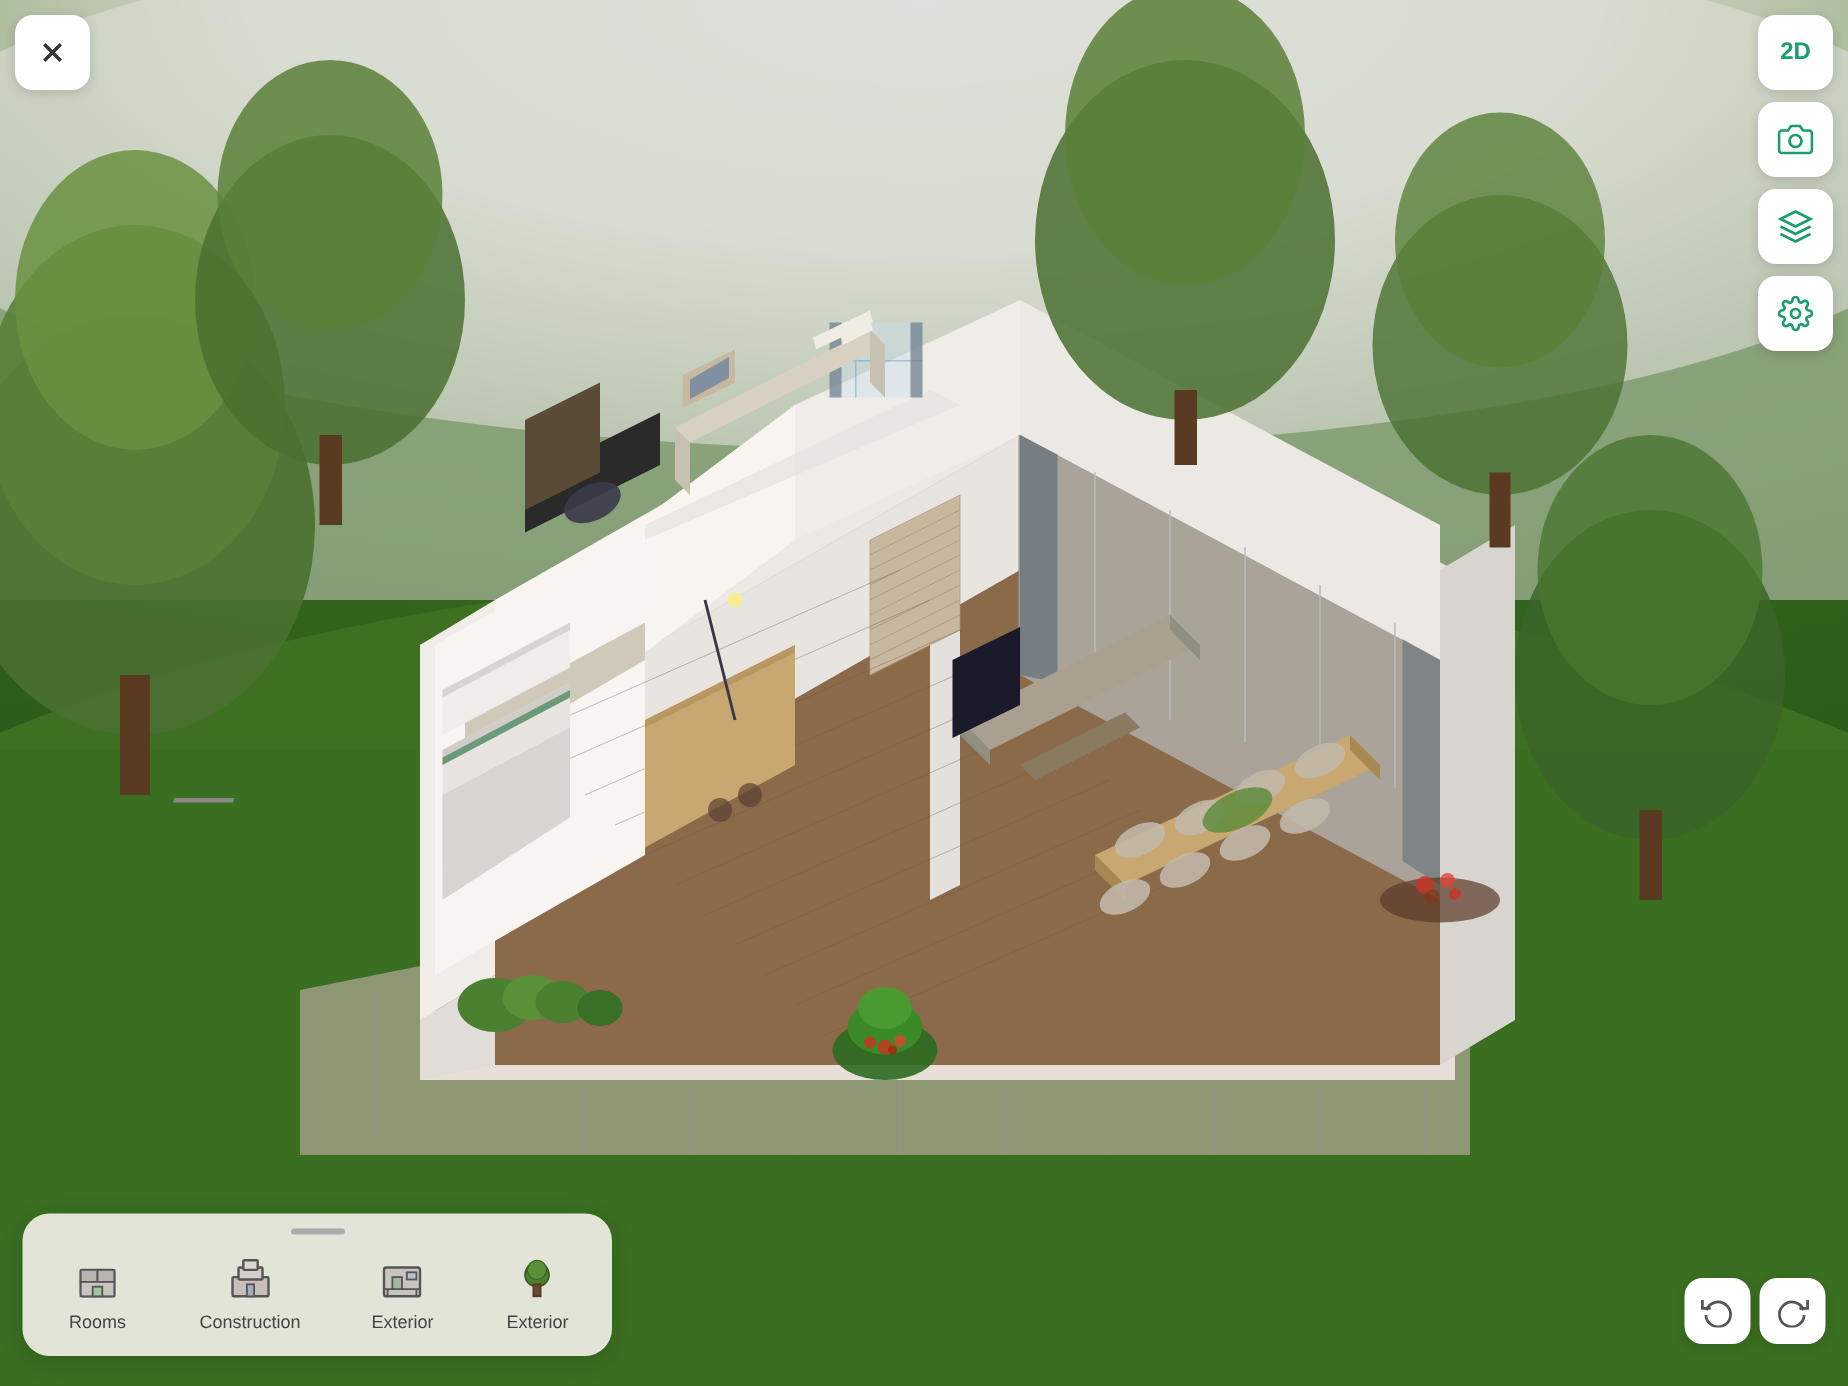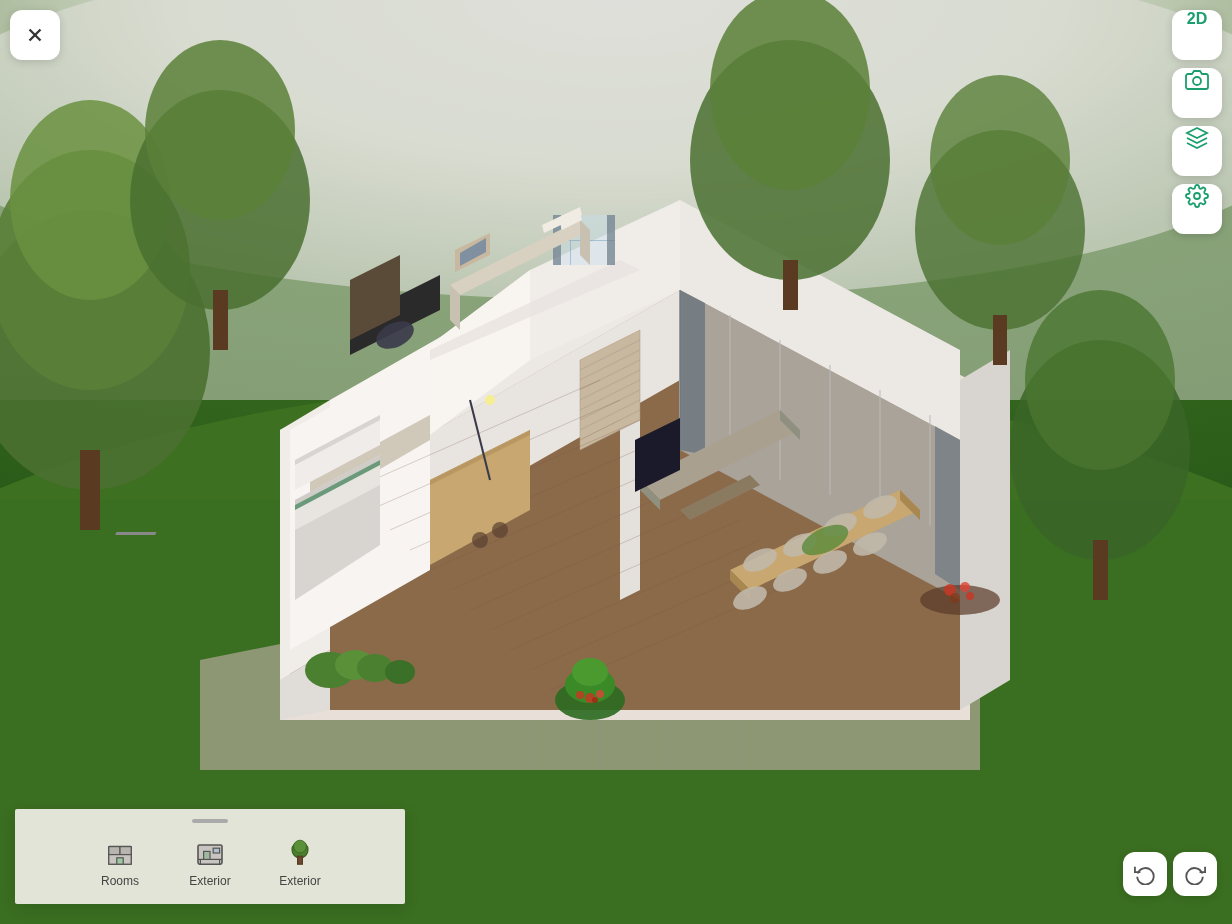--- a/index.html
+++ b/index.html
@@ -55,42 +55,42 @@
       z-index: 100;
     }
     .toolbar-btn {
       width: 50px;
       height: 50px;
       background: white;
       border-radius: 12px;
       border: none;
       cursor: pointer;
       display: flex;
-      align-items: flex-start;
+      align-items: center;
       justify-content: center;
       box-shadow: 0 2px 8px rgba(0,0,0,0.15);
       font-weight: 700;
       font-size: 16px;
       color: #1a9e6e;
     }
     .toolbar-btn svg {
       width: 24px;
       height: 24px;
       stroke: #1a9e6e;
       fill: none;
       stroke-width: 1.8;
     }
 
     
     .bottom-bar {
       position: absolute;
       bottom: 20px;
       left: 15px;
       background: rgba(240, 238, 230, 0.92);
-      border-radius: 2px;
+      border-radius: 18px;
       padding: 10px 20px 12px;
       display: flex;
       flex-direction: column;
       align-items: center;
       gap: 0;
       z-index: 100;
       min-width: 390px;
       box-shadow: 0 4px 16px rgba(0,0,0,0.12);
     }
     .drag-handle {
@@ -437,20 +437,29 @@
       <svg viewBox="0 0 40 40" fill="none">
         <rect x="6" y="12" width="28" height="22" rx="1" stroke="#555" stroke-width="2" fill="#d0ccc8"></rect>
         <rect x="6" y="12" width="14" height="10" stroke="#555" stroke-width="1.5" fill="#b8b4b0"></rect>
         <rect x="20" y="12" width="14" height="10" stroke="#555" stroke-width="1.5" fill="#b8b4b0"></rect>
         <rect x="6" y="22" width="28" height="12" stroke="#555" stroke-width="1.5" fill="#c8c4c0"></rect>
         <rect x="16" y="26" width="8" height="8" stroke="#555" stroke-width="1.5" fill="#a0c8a0"></rect>
       </svg>
       <span class="tab-label">Rooms</span>
     </button>
 
+    <button class="tab-item">
+      <svg viewBox="0 0 40 40" fill="none">
+        <rect x="5" y="18" width="30" height="16" rx="1" stroke="#555" stroke-width="2" fill="#c8c0b8"></rect>
+        <rect x="10" y="10" width="20" height="10" rx="1" stroke="#555" stroke-width="2" fill="#d8d0c8"></rect>
+        <rect x="14" y="4" width="12" height="8" rx="1" stroke="#555" stroke-width="2" fill="#e0d8d0"></rect>
+        <rect x="17" y="24" width="6" height="10" stroke="#555" stroke-width="1.5" fill="#a0b0c0"></rect>
+      </svg>
+      <span class="tab-label">Construction</span>
+    </button>
 
     <button class="tab-item">
       <svg viewBox="0 0 40 40" fill="none">
         <rect x="5" y="10" width="30" height="24" rx="2" stroke="#555" stroke-width="2" fill="#c8c4c0"></rect>
         <line x1="5" y1="28" x2="35" y2="28" stroke="#555" stroke-width="1.5"></line>
         <rect x="12" y="18" width="8" height="10" stroke="#555" stroke-width="1.5" fill="#a0b8a0"></rect>
         <rect x="24" y="14" width="8" height="6" stroke="#555" stroke-width="1.5" fill="#b0c0d0"></rect>
         <path d="M8 28 L8 34" stroke="#555" stroke-width="1.5"></path>
         <path d="M32 28 L32 34" stroke="#555" stroke-width="1.5"></path>
       </svg>

